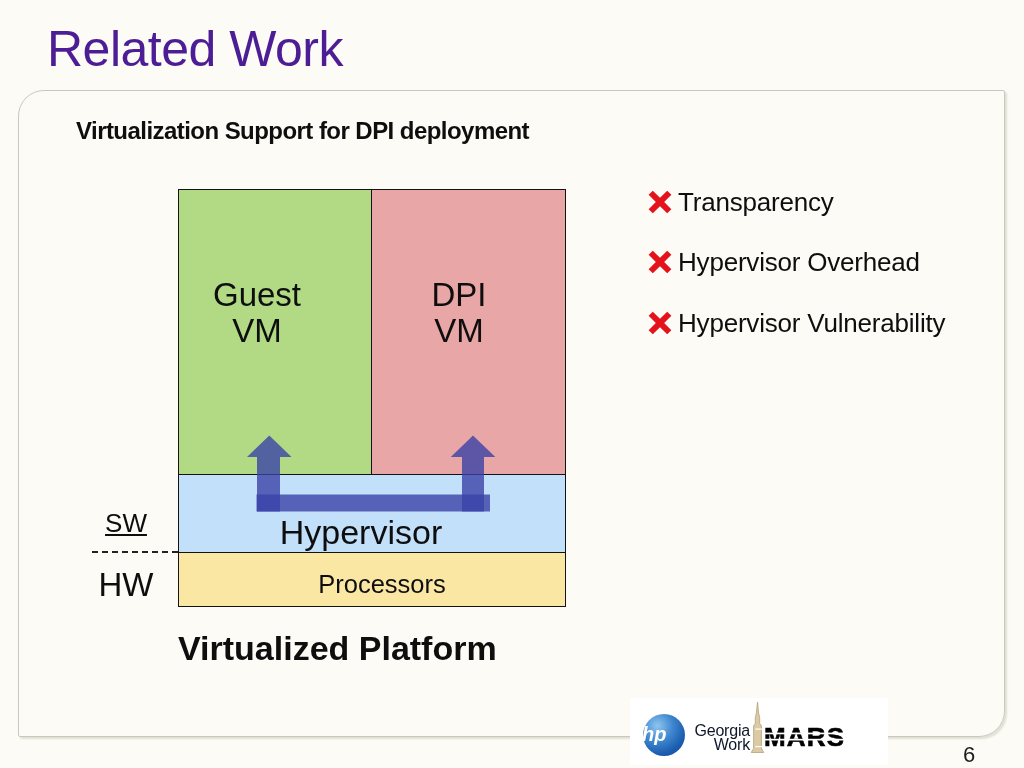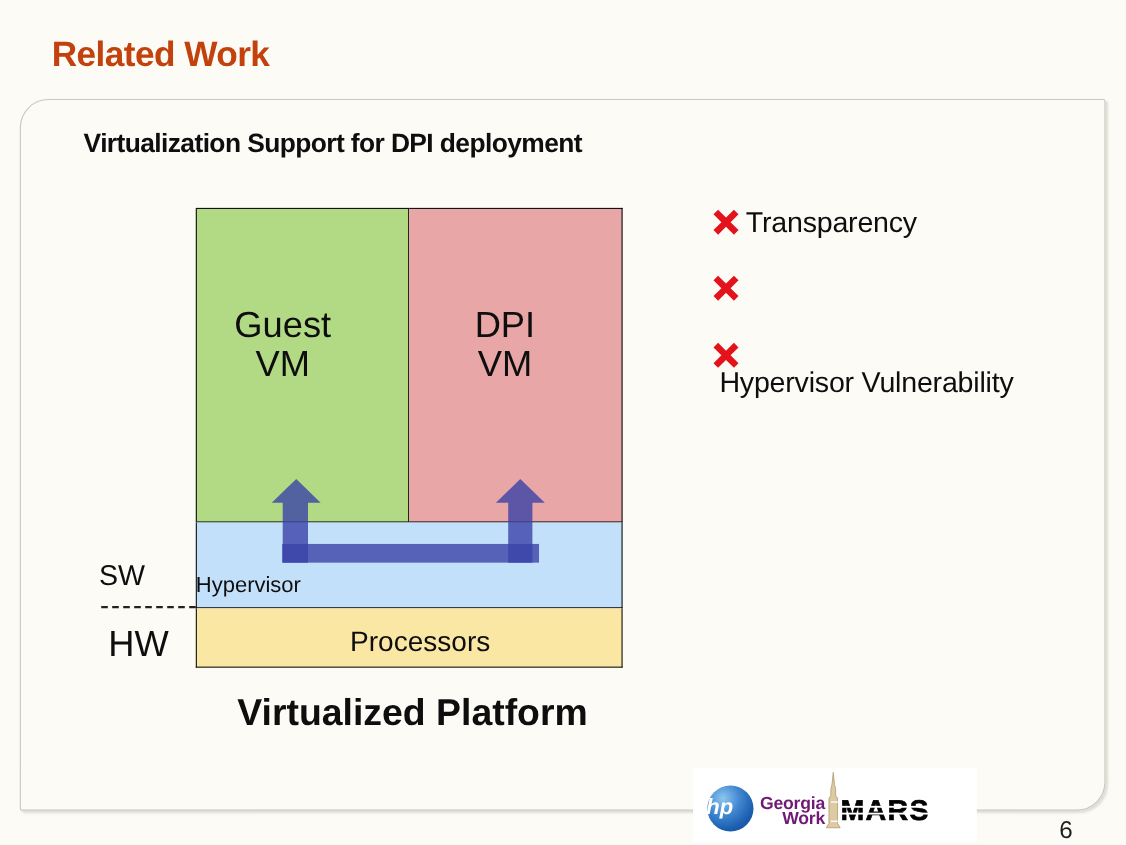--- a/index.html
+++ b/index.html
@@ -20,23 +20,23 @@
     position:relative;
     background:var(--page-bg);
     font-family:"Liberation Sans","DejaVu Sans",sans-serif;
     color:var(--text);
   }
   .abs{position:absolute;}
 
   
   #slide-title{
     left:47px;top:20.5px;
-    font-size:32px;line-height:56px;font-weight:bold;
+    font-size:50px;line-height:56px;font-weight:normal;
     letter-spacing:-0.5px;
-    color:#c2410c;
+    color:#4c1d95;
   }
 
   
   #panel{
     left:18px;top:90px;width:987px;height:647px;
     border:1.6px solid var(--panel-border);
     border-radius:26px 2px 26px 2px;
     box-shadow:2px 2px 2px rgba(160,155,140,0.30);
     background:transparent;
   }
@@ -74,82 +74,82 @@
   }
   .vm-label{
     top:276.5px;width:158px;height:76px;
     font-size:33px;line-height:36px;
     text-align:center;
   }
   #guest-vm-label{left:178px;}
   #dpi-vm-label{left:380px;}
   #hypervisor-label{
     left:178px;top:516.5px;width:366px;
-    font-size:20px;line-height:30px;
+    font-size:34px;line-height:30px;text-align:center;
   }
   #processors-label{
     left:178px;top:568.5px;width:376px;
     font-size:25.5px;line-height:30px;text-align:center;padding-left:32px;
   }
   #sw-label{
     left:90px;top:508px;width:72px;
-    font-size:26px;line-height:30px;text-align:left;
+    font-size:26px;line-height:30px;text-align:center;text-decoration:underline;
   }
   #hw-label{
     left:90px;top:569.5px;width:72px;
     font-size:33px;line-height:30px;text-align:center;
   }
   #sw-hw-divider{
     left:92px;top:551px;width:86px;height:0;
     border-top:2px dashed #222;
   }
   #diagram-caption{
     left:178px;top:627.5px;width:394px;
     font-size:34px;line-height:40px;font-weight:bold;
-    text-align:center;
+    text-align:left;
   }
 
   
   #arrows-svg{left:0;top:0;width:1024px;height:768px;pointer-events:none;}
 
   
   .bullet-row{
     left:648px;display:flex;align-items:flex-start;
   }
   .bullet-row .x-icon{width:24px;height:24px;flex:none;margin-top:0px;}
   .bullet-row .bullet-label{
     margin-left:6px;
     font-size:26px;line-height:24px;
     letter-spacing:-0.2px;
     white-space:nowrap;
   }
   #bullet-row-0{top:189.5px;text-align:right;}
   #bullet-row-1{top:250px;}
-  #bullet-row-2{top:310.5px;flex-direction:column;}
+  #bullet-row-2{top:310.5px;}
 
   
   #logo-strip{
     left:630px;top:698px;width:258px;height:67px;
     background:#FFFFFF;
   }
   #hp-logo{
     left:643px;top:714px;width:42px;height:42px;
     border-radius:50%;
     background:radial-gradient(circle at 34% 28%, #8EC6EF 0%, #3F86CF 38%, #1C5FB0 68%, #0A4695 100%);
     display:flex;align-items:center;justify-content:flex-start;
   }
   #hp-logo .hp-text{
     color:#fff;font-weight:bold;font-style:italic;
     font-size:20px;line-height:20px;letter-spacing:0;
     transform:translate(-1px,-1px);
   }
   #gt-wordmark{
     left:684px;top:722.5px;width:66px;
-    text-align:right;font-weight:bold;letter-spacing:-0.2px;
-    color:#701a75;
+    text-align:right;font-weight:normal;letter-spacing:-0.2px;
+    color:#0f172a;
   }
   #gt-wordmark .gt-line1{font-size:16px;line-height:15px;}
   #gt-wordmark .gt-line2{font-size:16px;line-height:13.5px;}
   #tower-svg{left:750px;top:702px;width:15px;height:54px;}
   #mars-svg{left:763px;top:724px;width:92px;height:24px;}
   #page-number{
     left:950px;top:742.5px;width:38px;
     font-size:22px;line-height:24px;text-align:center;
     color:#1d1d1d;
   }
@@ -188,20 +188,21 @@
 <div class="abs bullet-row" id="bullet-row-0">
   <svg class="x-icon" viewBox="0 0 23 23">
       <path d="M4.6 0.6 L11.5 7.5 L18.4 0.6 L22.4 4.6 L15.5 11.5 L22.4 18.4 L18.4 22.4 L11.5 15.5 L4.6 22.4 L0.6 18.4 L7.5 11.5 L0.6 4.6 Z" fill="var(--x-red)"></path>
     </svg>
   <span class="bullet-label">Transparency</span>
 </div>
 <div class="abs bullet-row" id="bullet-row-1">
   <svg class="x-icon" viewBox="0 0 23 23">
       <path d="M4.6 0.6 L11.5 7.5 L18.4 0.6 L22.4 4.6 L15.5 11.5 L22.4 18.4 L18.4 22.4 L11.5 15.5 L4.6 22.4 L0.6 18.4 L7.5 11.5 L0.6 4.6 Z" fill="var(--x-red)"></path>
     </svg>
+  <span class="bullet-label">Hypervisor Overhead</span>
 </div>
 <div class="abs bullet-row" id="bullet-row-2">
   <svg class="x-icon" viewBox="0 0 23 23">
       <path d="M4.6 0.6 L11.5 7.5 L18.4 0.6 L22.4 4.6 L15.5 11.5 L22.4 18.4 L18.4 22.4 L11.5 15.5 L4.6 22.4 L0.6 18.4 L7.5 11.5 L0.6 4.6 Z" fill="var(--x-red)"></path>
     </svg>
   <span class="bullet-label">Hypervisor Vulnerability</span>
 </div>
 
 <div class="abs" id="logo-strip"></div>
 <div class="abs" id="hp-logo">

